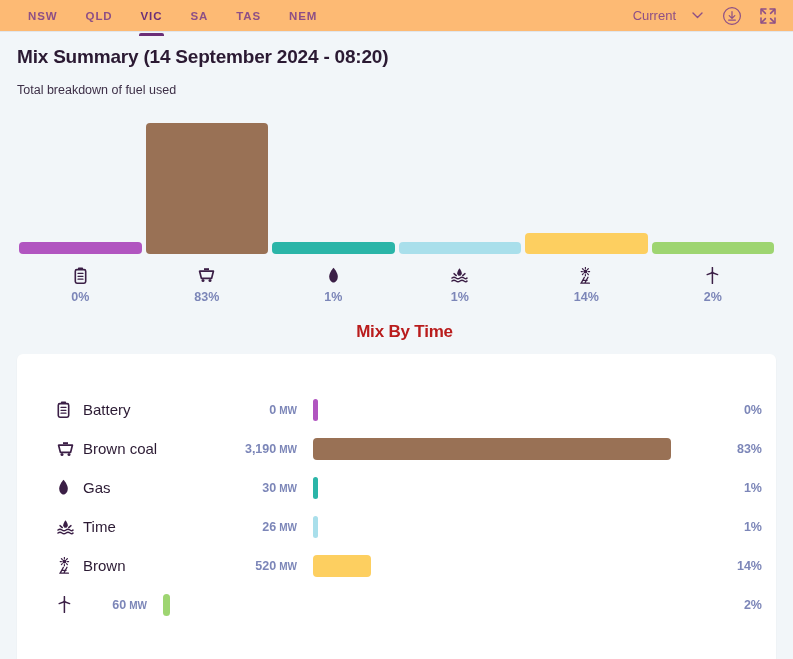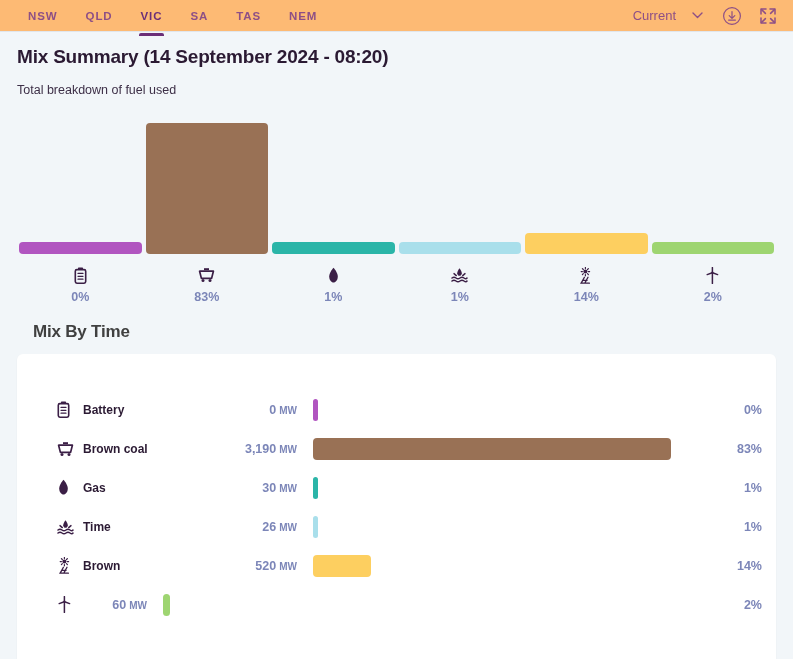--- a/index.html
+++ b/index.html
@@ -131,23 +131,24 @@
   .legend-pct {
     font-size: 12.5px;
     font-weight: bold;
     color: #7c86b8;
   }
 
   
   .section-title {
     font-size: 17px;
     font-weight: bold;
-    color: #404040;
+    color: #b91c1c;
     padding: 18px 17px 0 33px;
     letter-spacing: -0.2px;
+    text-align: center;
   }
   .card {
     margin: 12px 17px 0 17px;
     background: #ffffff;
     border-radius: 6px;
     height: 310px;
     padding: 36px 0 0 0;
     box-shadow: 0 1px 2px rgba(30,30,60,0.05);
   }
   .mix-row {
@@ -157,22 +158,22 @@
     padding: 0 14px 0 40px;
   }
   .mix-icon {
     width: 26px;
     display: flex;
     align-items: center;
     justify-content: flex-start;
     color: #3b1f46;
   }
   .mix-label {
-    font-size: 12px;
-    font-weight: bold;
+    font-size: 15px;
+    font-weight: normal;
     color: #2b1a33;
     width: 150px;
   }
   .mix-value {
     width: 64px;
     text-align: right;
     font-size: 12.5px;
     font-weight: bold;
     color: #7c86b8;
     white-space: nowrap;

